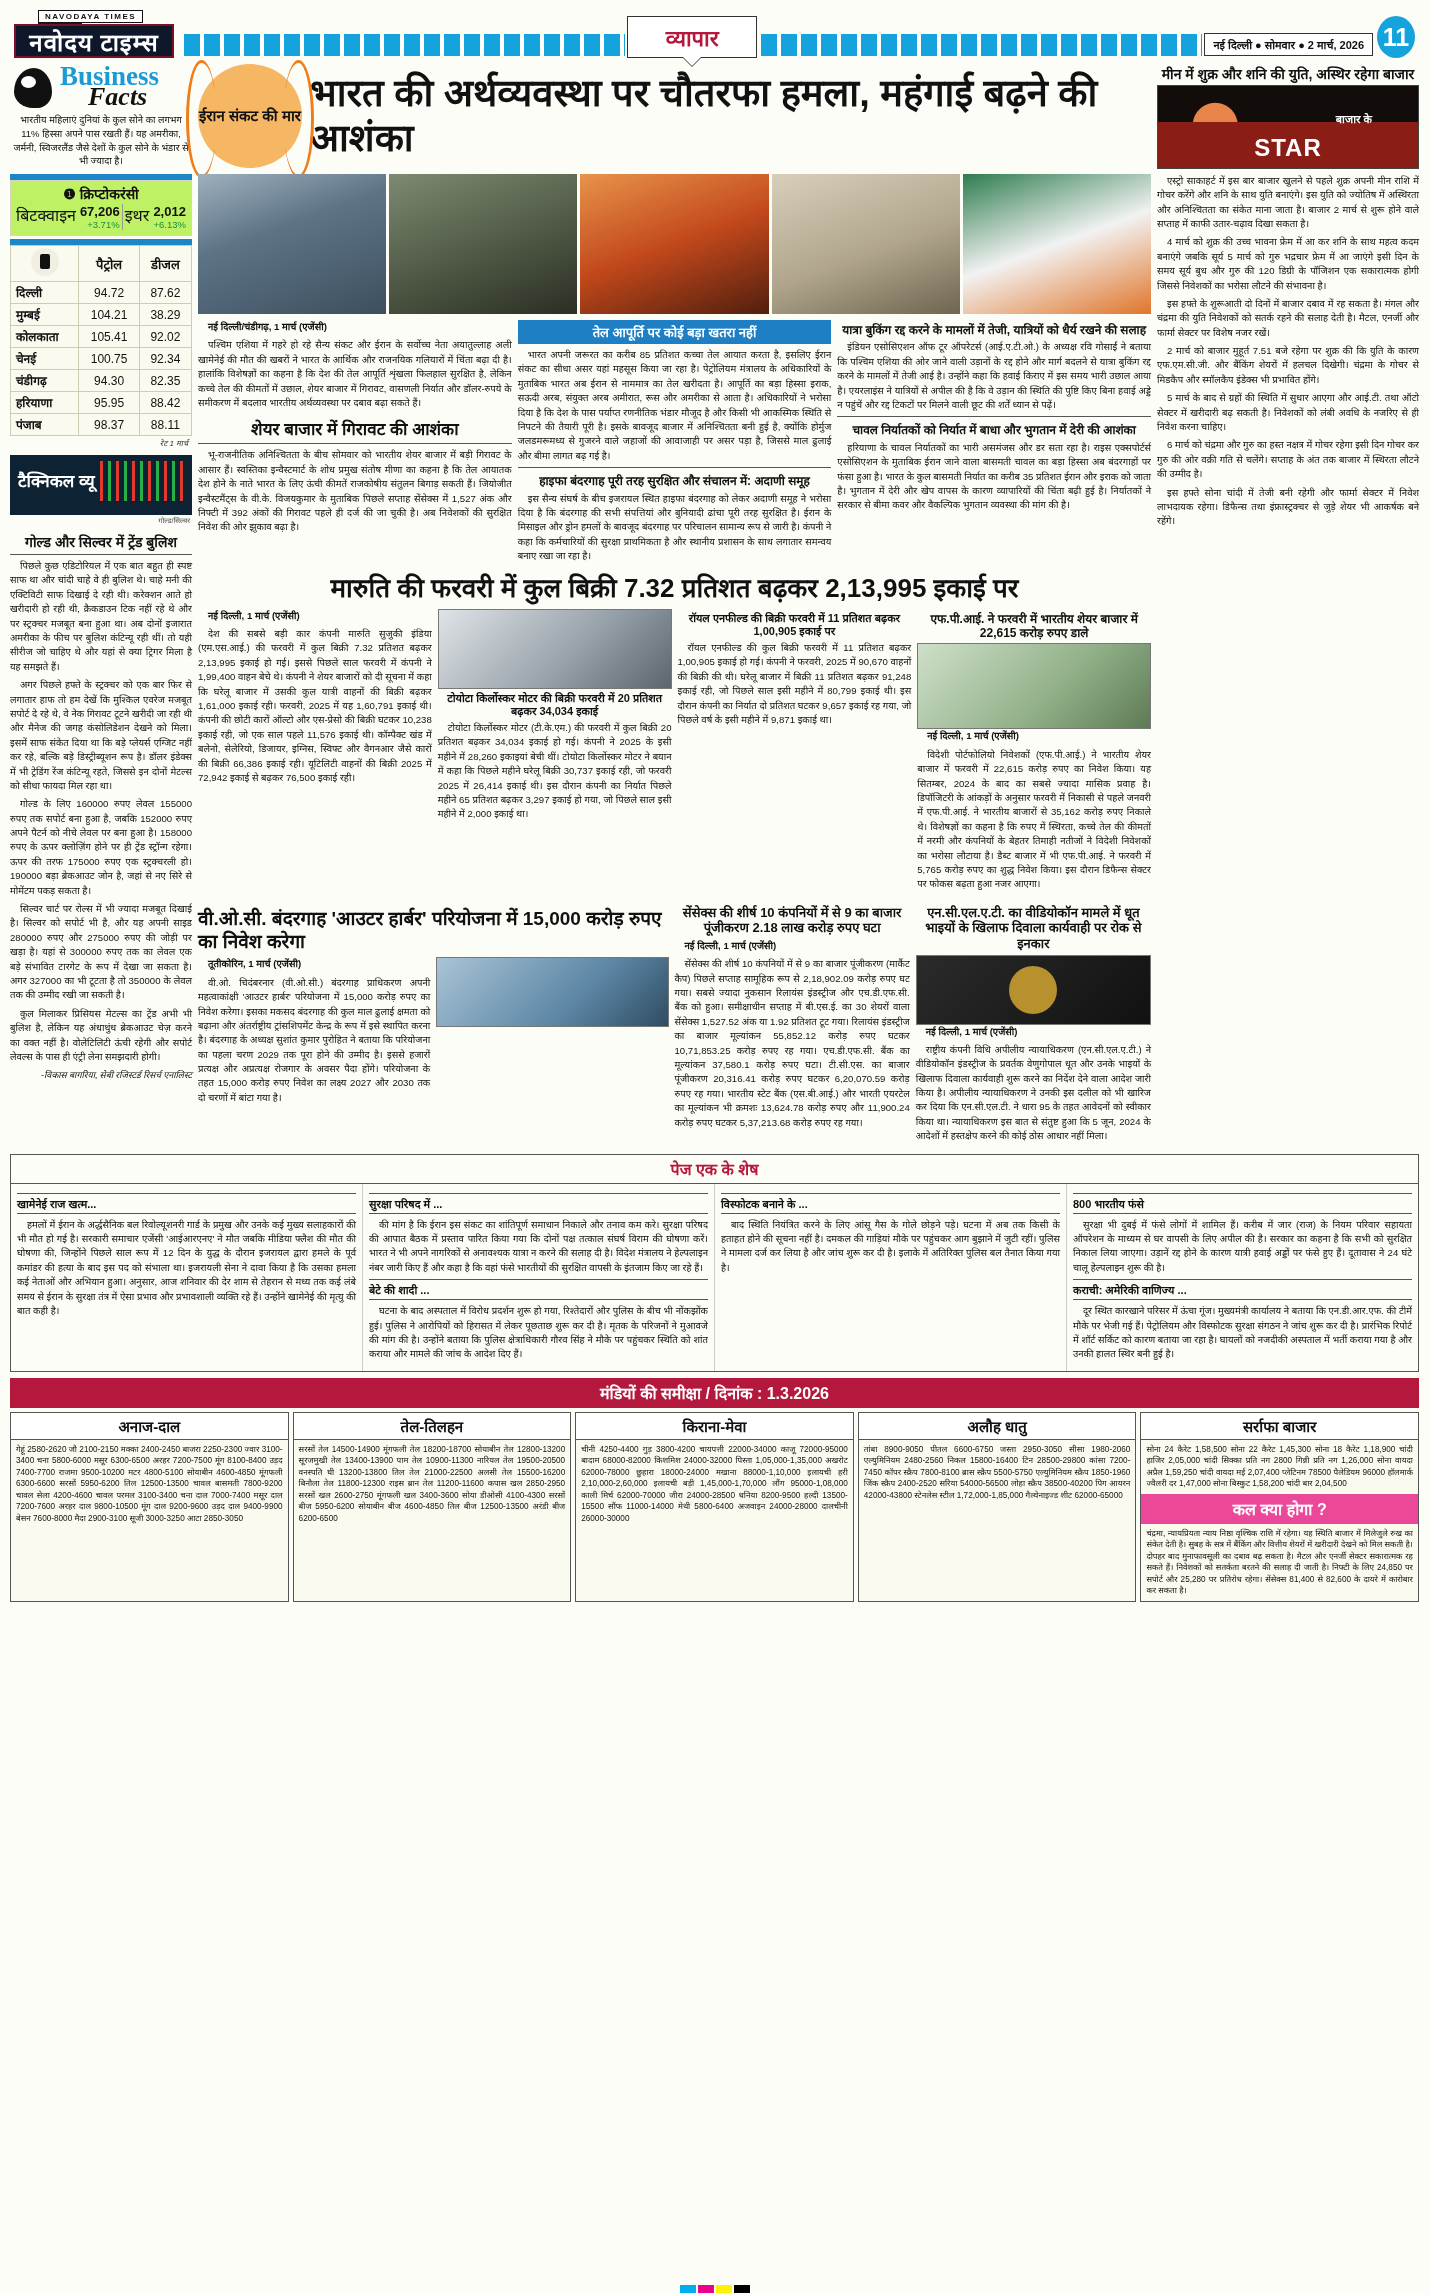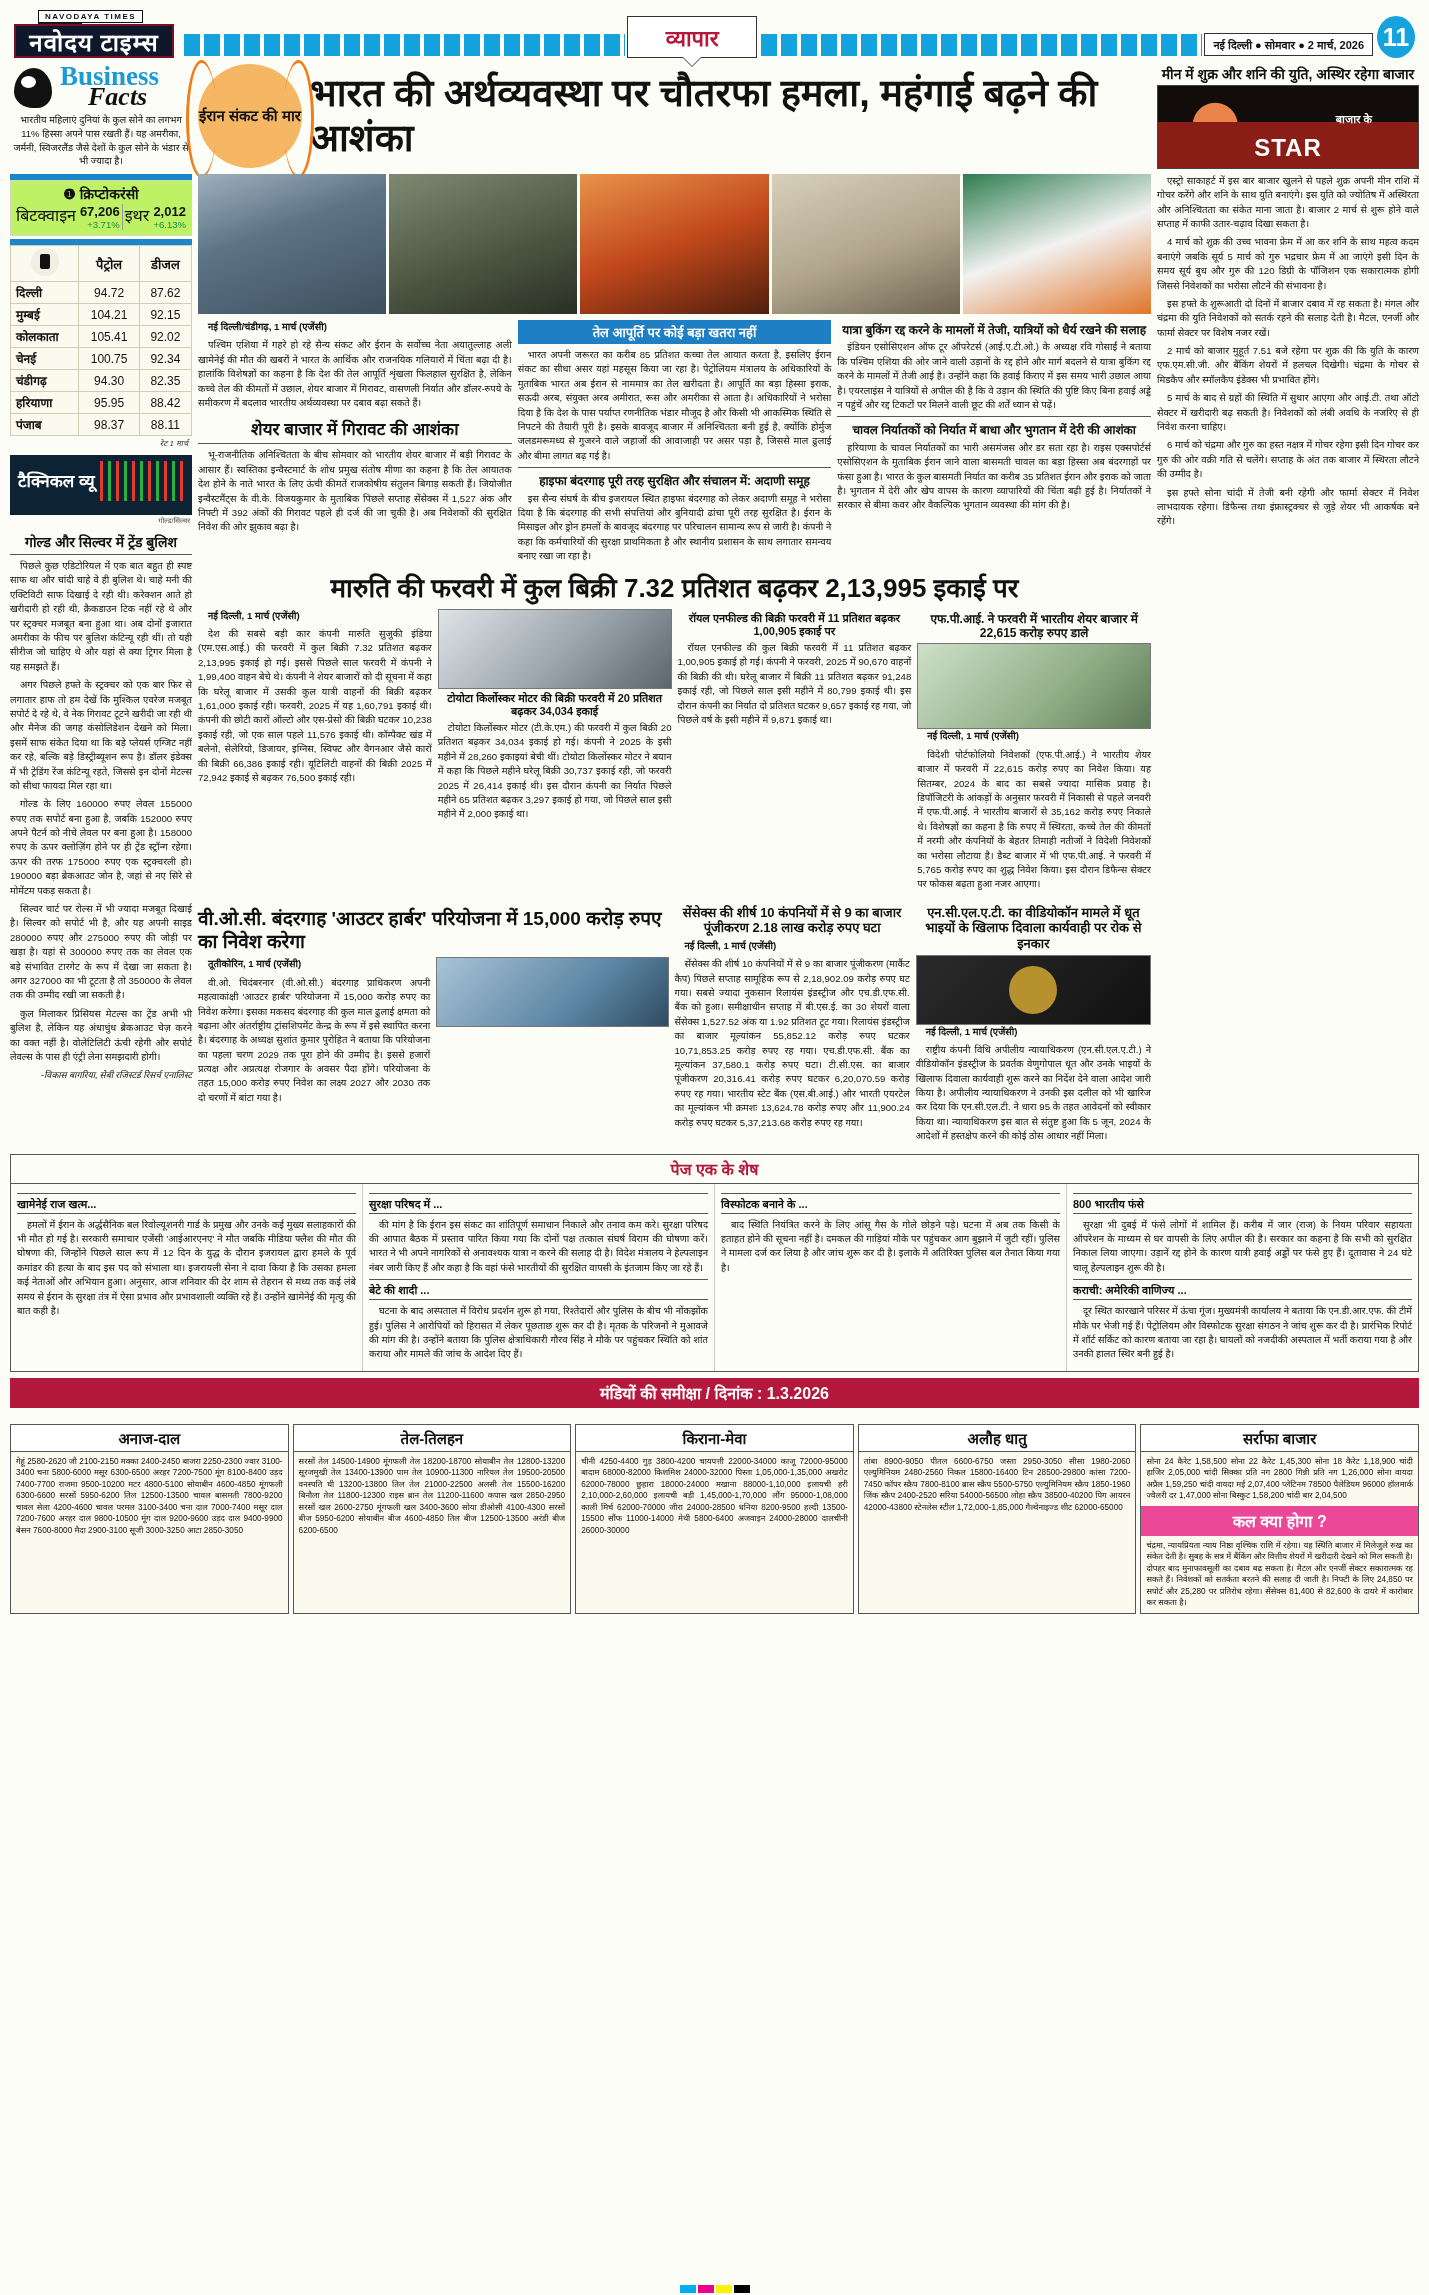--- a/index.html
+++ b/index.html
@@ -128,21 +128,21 @@
   
   .shesh-band{border:1px solid #555;margin-top:6px;}
   .shesh-title{color:#b4183c;font-weight:bold;font-size:16px;text-align:center;padding:3px;border-bottom:1px solid #555;}
   .shesh-cols{display:flex;}
   .shesh-col{flex:1;padding:5px 6px;border-right:1px solid #ccc;}
   .shesh-col:last-child{border-right:none;}
   .sub-rule{border-top:1px solid #555;border-bottom:1px solid #555;font-weight:bold;font-size:11px;padding:2px 0;margin:4px 0;}
 
   
   .mandi-title{background:#b4183c;color:#fff;font-weight:bold;font-size:16px;text-align:center;padding:4px;margin-top:6px;}
-  .mandi-cols{display:flex;gap:4px;margin-top:16px;}
+  .mandi-cols{display:flex;gap:4px;margin-top:4px;}
   .mandi-col{flex:1;border:1px solid #555;background:#fbfaee;}
   .mandi-head{background:#fff;border-bottom:1px solid #555;text-align:center;font-weight:bold;font-size:15px;padding:3px 0;}
   .mandi-body{font-size:8.2px;line-height:1.4;padding:4px 5px;text-align:justify;}
   .kal-head{background:#ec4899;color:#fff;font-weight:bold;font-size:16px;text-align:center;padding:4px;}
 
   .cmyk{position:absolute;left:50%;bottom:2px;transform:translateX(-50%);display:flex;gap:2px;}
   .cmyk i{width:16px;height:8px;display:block;}
 </style>
 </head>
 <body>
@@ -216,21 +216,21 @@
           <th>डीजल</th>
         </tr>
         <tr>
               <td class="city">दिल्ली</td>
               <td>94.72</td>
               <td>87.62</td>
             </tr>
         <tr>
               <td class="city">मुम्बई</td>
               <td>104.21</td>
-              <td>92.15</td>
+              <td>38.29</td>
             </tr>
         <tr>
               <td class="city">कोलकाता</td>
               <td>105.41</td>
               <td>92.02</td>
             </tr>
         <tr>
               <td class="city">चेनई</td>
               <td>100.75</td>
               <td>92.34</td>

